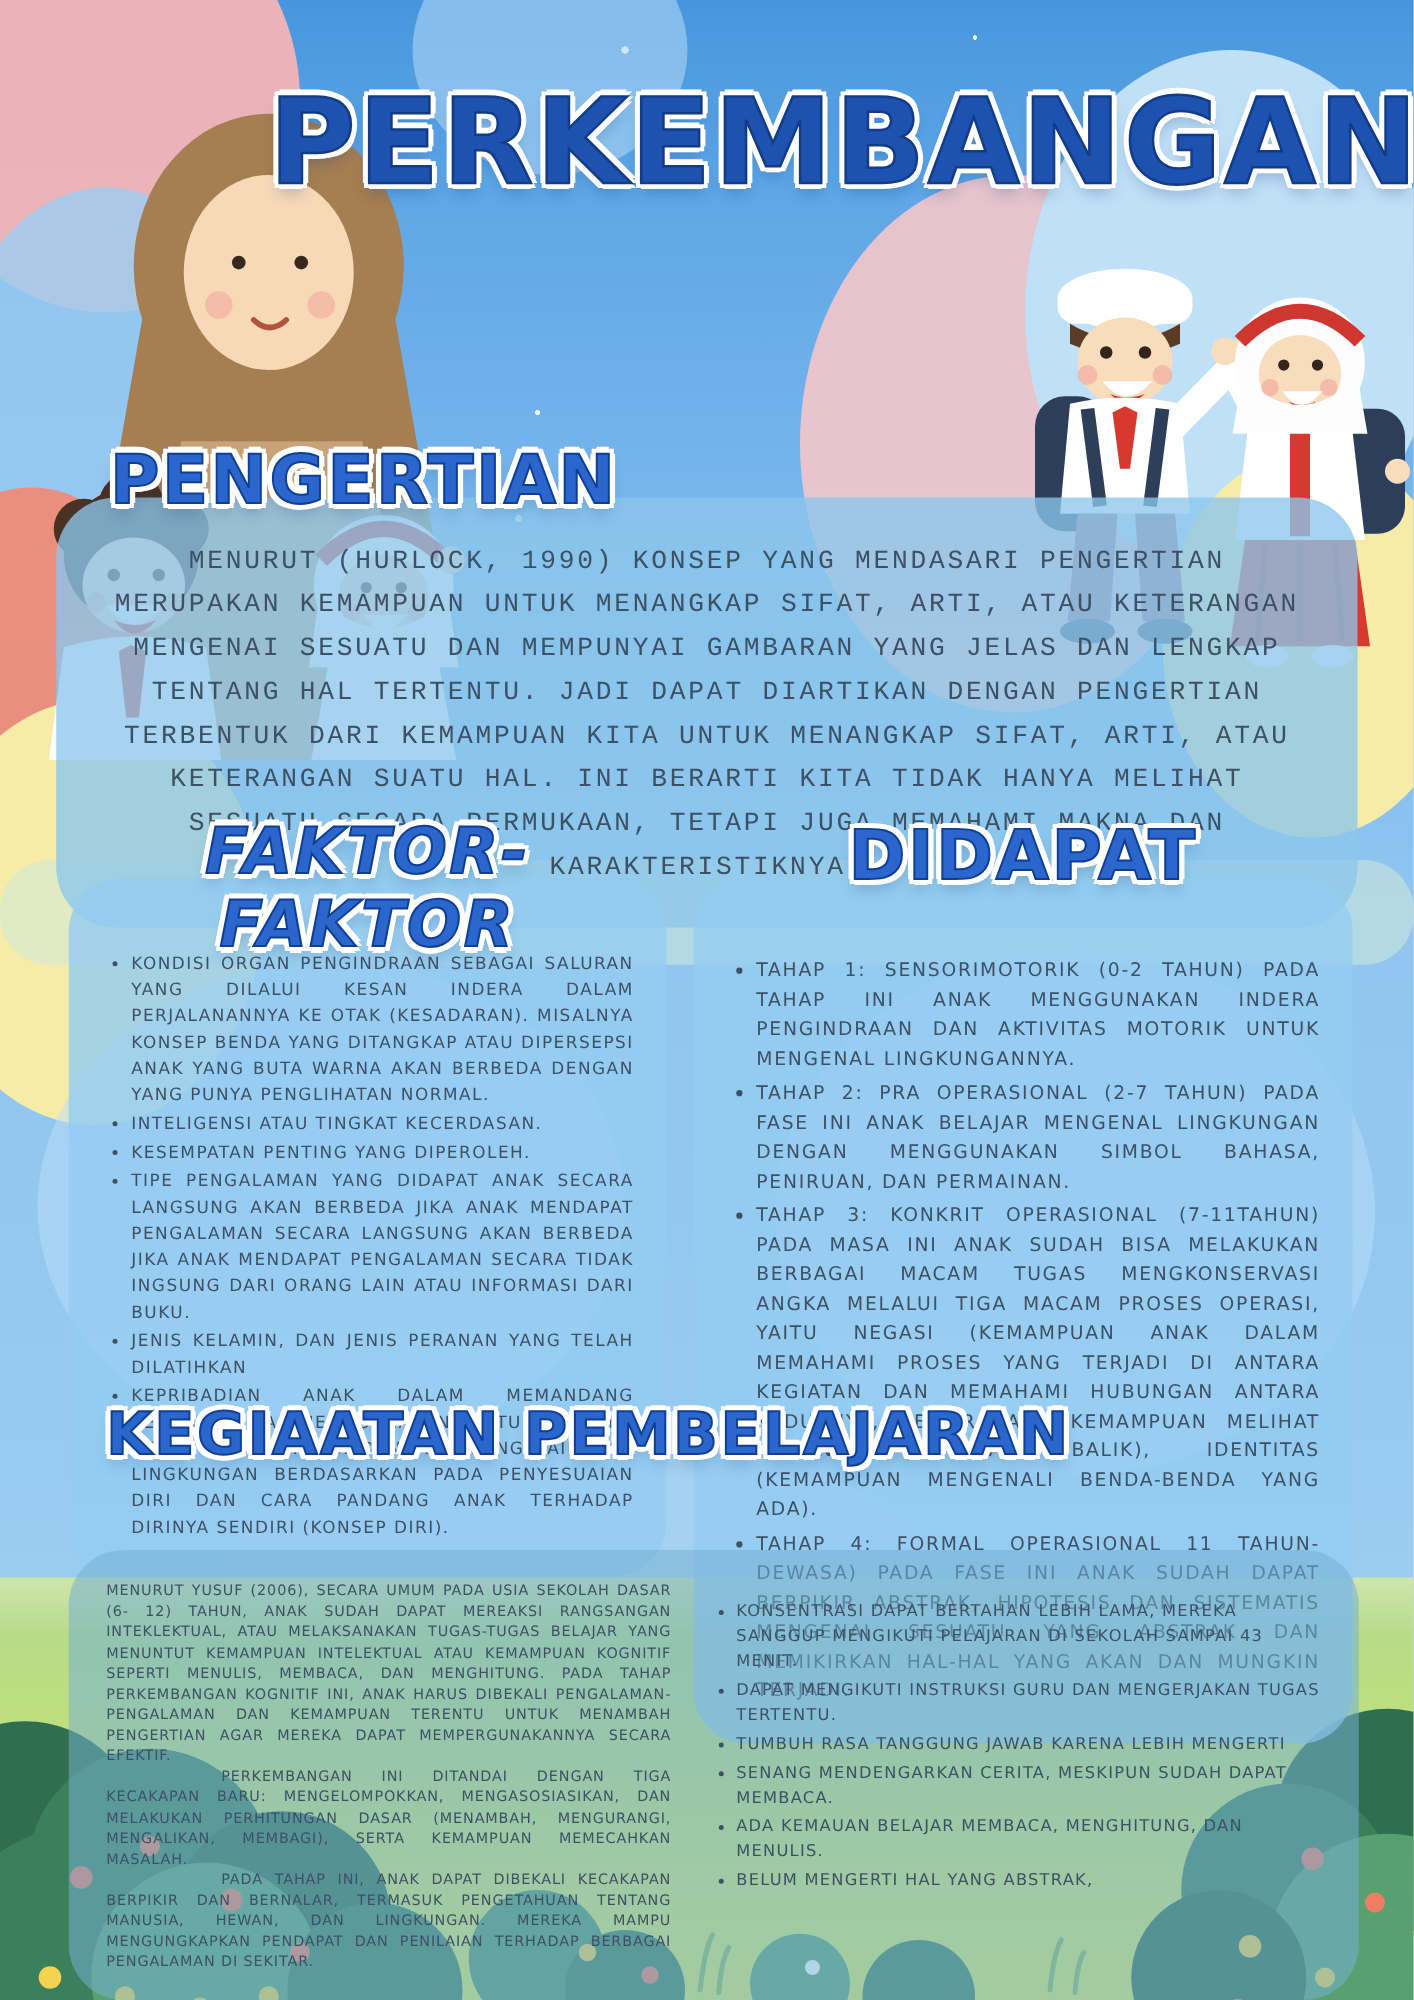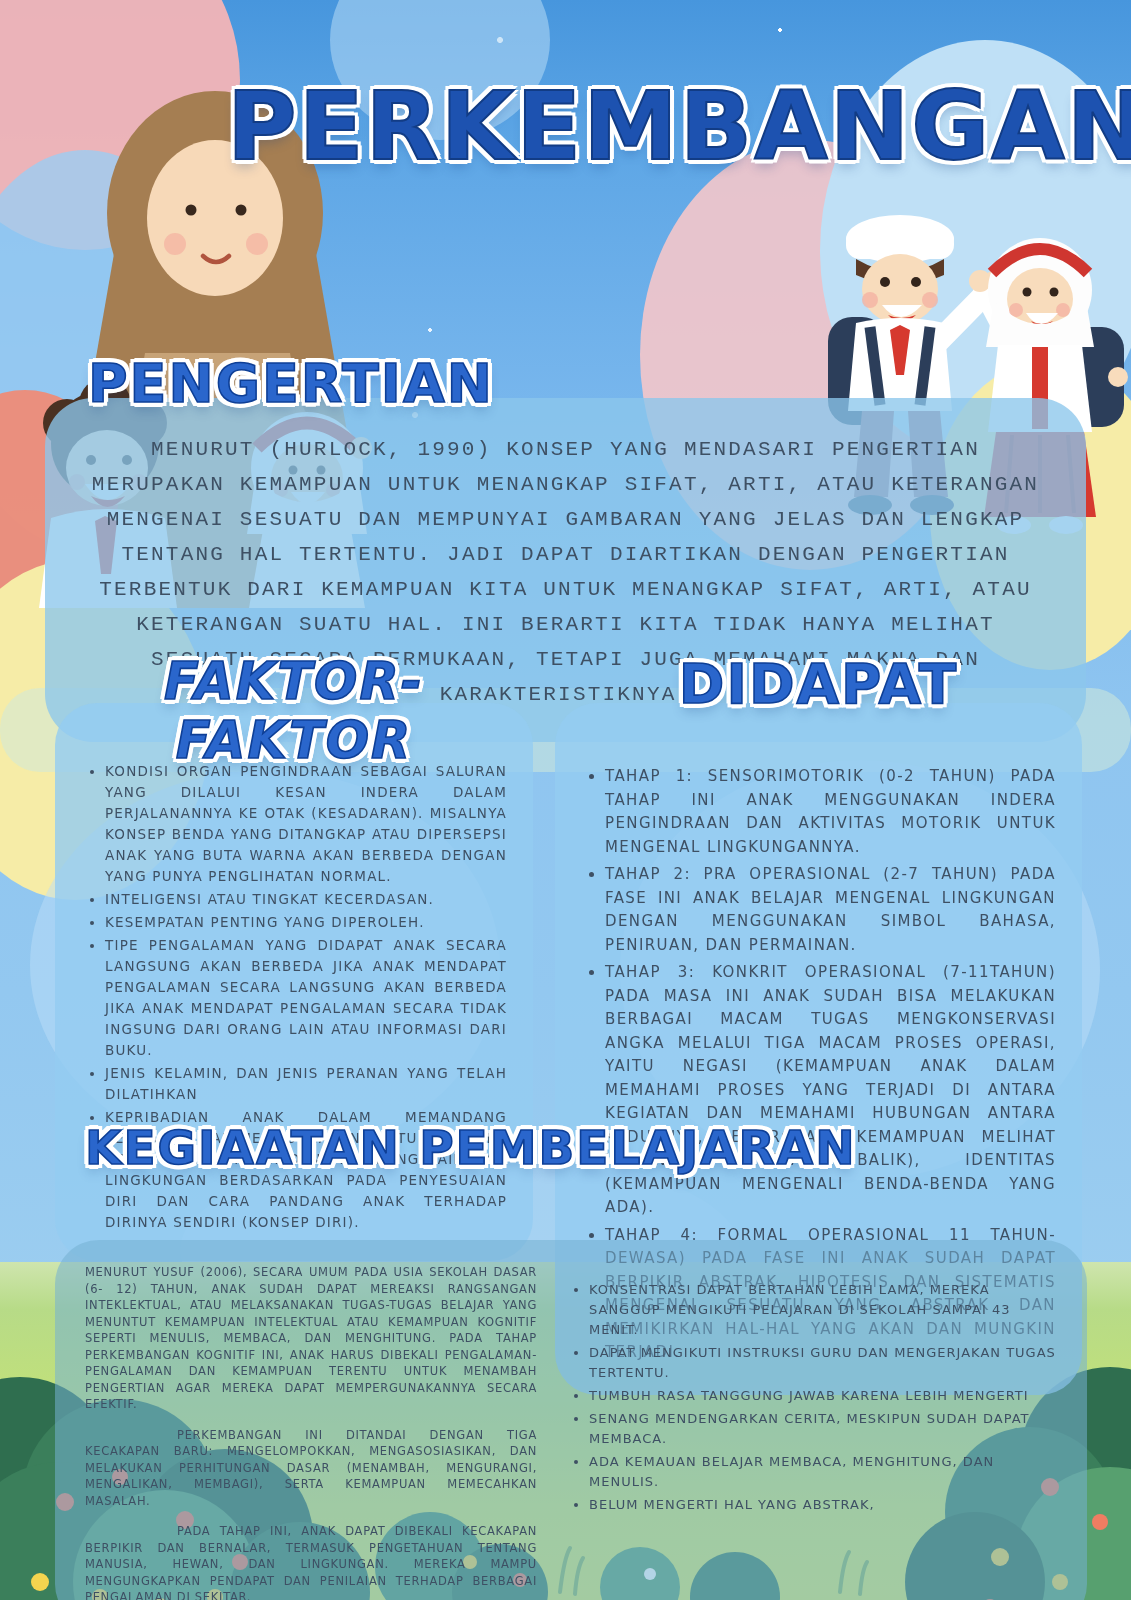--- a/index.html
+++ b/index.html
@@ -44,21 +44,21 @@
 
   .bubble{
     font-weight:800;color:#2a66cc;letter-spacing:2px;
     -webkit-text-stroke:1.6px #0e3f96;
     text-shadow:
       -5px 0 0 #fff,5px 0 0 #fff,0 -5px 0 #fff,0 5px 0 #fff,
       -4px -4px 0 #fff,4px -4px 0 #fff,-4px 4px 0 #fff,4px 4px 0 #fff,
       0 8px 12px rgba(17,60,130,.28);
   }
   .main-title{
-    position:absolute;left:215px;top:58px;width:900px;z-index:4;margin:12px;
+    position:absolute;left:215px;top:58px;width:900px;z-index:4;margin:0;
     font-size:95px;line-height:113px;color:#1d52b0;
     -webkit-text-stroke:2px #123c85;
   }
   .h-pengertian{position:absolute;left:88px;top:352px;z-index:5;margin:0;font-size:54px;}
   .h-faktor{position:absolute;left:55px;top:652px;width:478px;z-index:5;margin:0;font-size:51px;text-align:center;font-style:italic;}
   .h-tahapan{position:absolute;left:555px;top:652px;width:527px;z-index:5;margin:0;font-size:55px;text-align:center;}
   .h-kegiatan{position:absolute;left:85px;top:1120px;z-index:5;margin:0;font-size:47px;}
 
   .panel{position:absolute;z-index:4;box-sizing:border-box;color:#3e5064;}
   .panel-pengertian{
@@ -80,21 +80,21 @@
   .panel-kegiatan{
     left:55px;top:1240px;width:1032px;min-height:300px;border-radius:44px;
     background:rgba(116,176,210,.55);
     padding:24px 30px 22px;display:flex;gap:28px;
   }
   .keg-left{width:452px;font-size:11.5px;line-height:16.5px;letter-spacing:.7px;}
   .keg-right{flex:1;font-size:13px;line-height:20px;letter-spacing:1px;}
   .panel p{margin:0;}
   .just{text-align:justify;}
   .indent{text-indent:92px;}
-  .keg-left p + p{margin-top:14px;}
+  .keg-left p + p{}
   .panel ul{margin:20px 0 0;padding-left:24px;}
   .panel li{margin:0 0 2px;text-align:justify;}
   .panel li::marker{color:#3e5064;}
   .panel-tahapan li{margin-bottom:4px;}
   .keg-right ul{margin-top:16px;}
   .keg-right li{margin-bottom:3px;text-align:left;}
 </style>
 </head>
 <body>
 

